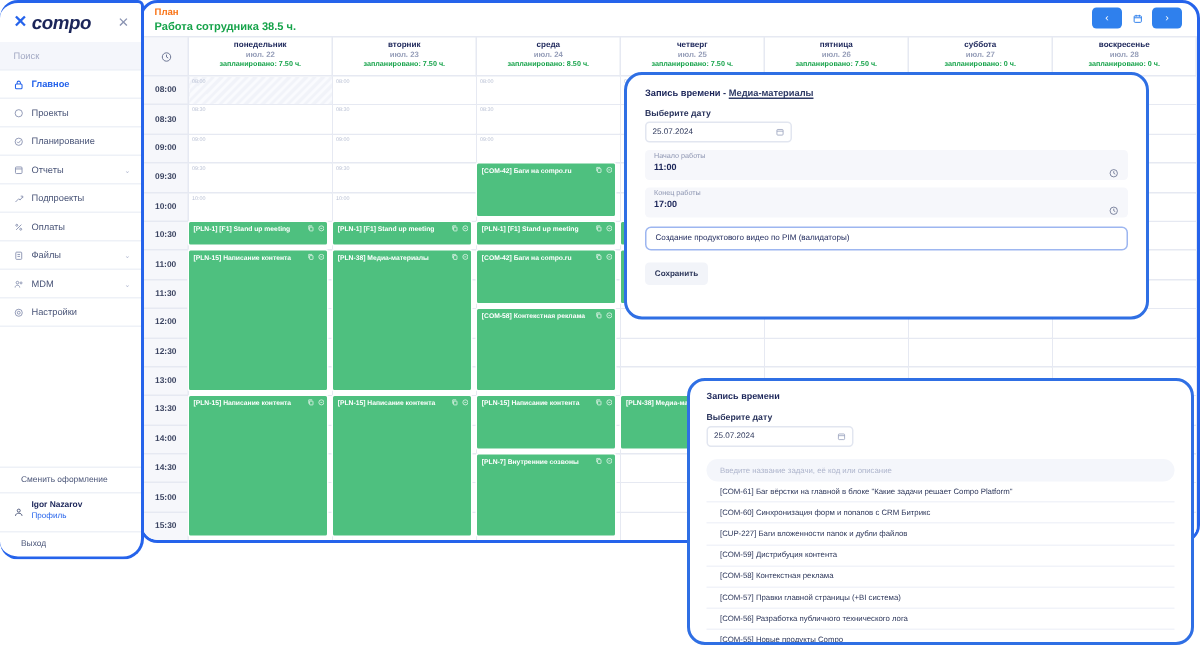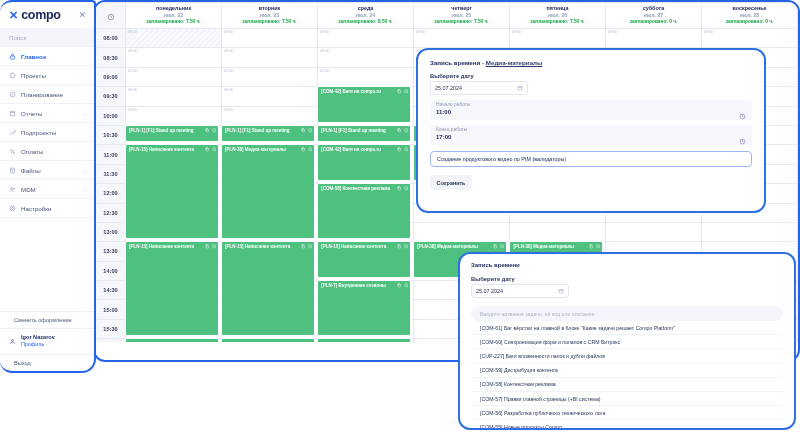--- a/index.html
+++ b/index.html
@@ -22,21 +22,21 @@
     border-left: none;
     display: flex; flex-direction: column;
     overflow: hidden;
     z-index: 5;
   }
   .logo-row {
     height: 26px; display: flex; align-items: center;
     padding: 0 8px 0 9px; gap: 3px;
   }
   .logo-x { color:#2563eb; font-size: 11px; font-weight: 700; line-height:1; }
-  .logo-txt { color:#1b2559; font-size: 12.5px; font-weight: 700; letter-spacing:-0.3px; }
+  .logo-txt { color:#1b2559; font-size: 12.5px; font-weight: 700; letter-spacing:-0.3px;font-style:italic; }
   .logo-close { margin-left:auto; color:#8a93b2; font-size: 9px; }
   .search-box {
     margin: 0; height: 19px; background:#f4f6fb;
     display:flex; align-items:center; padding-left:9px;
     font-size:6.2px; color:#a3aac4; border-bottom:1px solid #eef1f7;
   }
   .nav-item {
     height: 19px; display:flex; align-items:center; gap:5px;
     padding: 0 7px 0 9px;
     border-bottom: 1px solid #eef1f7;
@@ -294,20 +294,34 @@
     <div class="foot-item">
       <span class="ico"><svg viewBox="0 0 16 16" fill="none" stroke="#4a5578" stroke-width="1.4">
             <path d="M6 3H3.5v10H6"></path>
             <path d="M9 5.5L12 8l-3 2.5M12 8H6"></path>
           </svg></span>
       <span>Выход</span>
     </div>
   </aside>
 
   <section class="cal-panel">
+    <div class="cal-head">
+      <div class="cal-title-sm">План</div>
+      <div class="cal-title">Работа сотрудника 38.5 ч.</div>
+      <div class="nav-btns">
+        <div class="nb">‹</div>
+        <div class="nb ghost">
+            <svg viewBox="0 0 16 16" fill="none" stroke="#2f80ed" stroke-width="1.5">
+              <rect x="2.5" y="3.5" width="11" height="10" rx="1.5"></rect>
+              <path d="M2.5 6.5h11M5.5 2v3M10.5 2v3"></path>
+            </svg>
+          </div>
+        <div class="nb">›</div>
+      </div>
+    </div>
 
     <div class="grid-wrap">
       <table class="cal">
         <colgroup>
           <col class="timecol">
             <col class="daycol">
             <col class="daycol">
             <col class="daycol">
           <col class="daycol">
             <col class="daycol">

